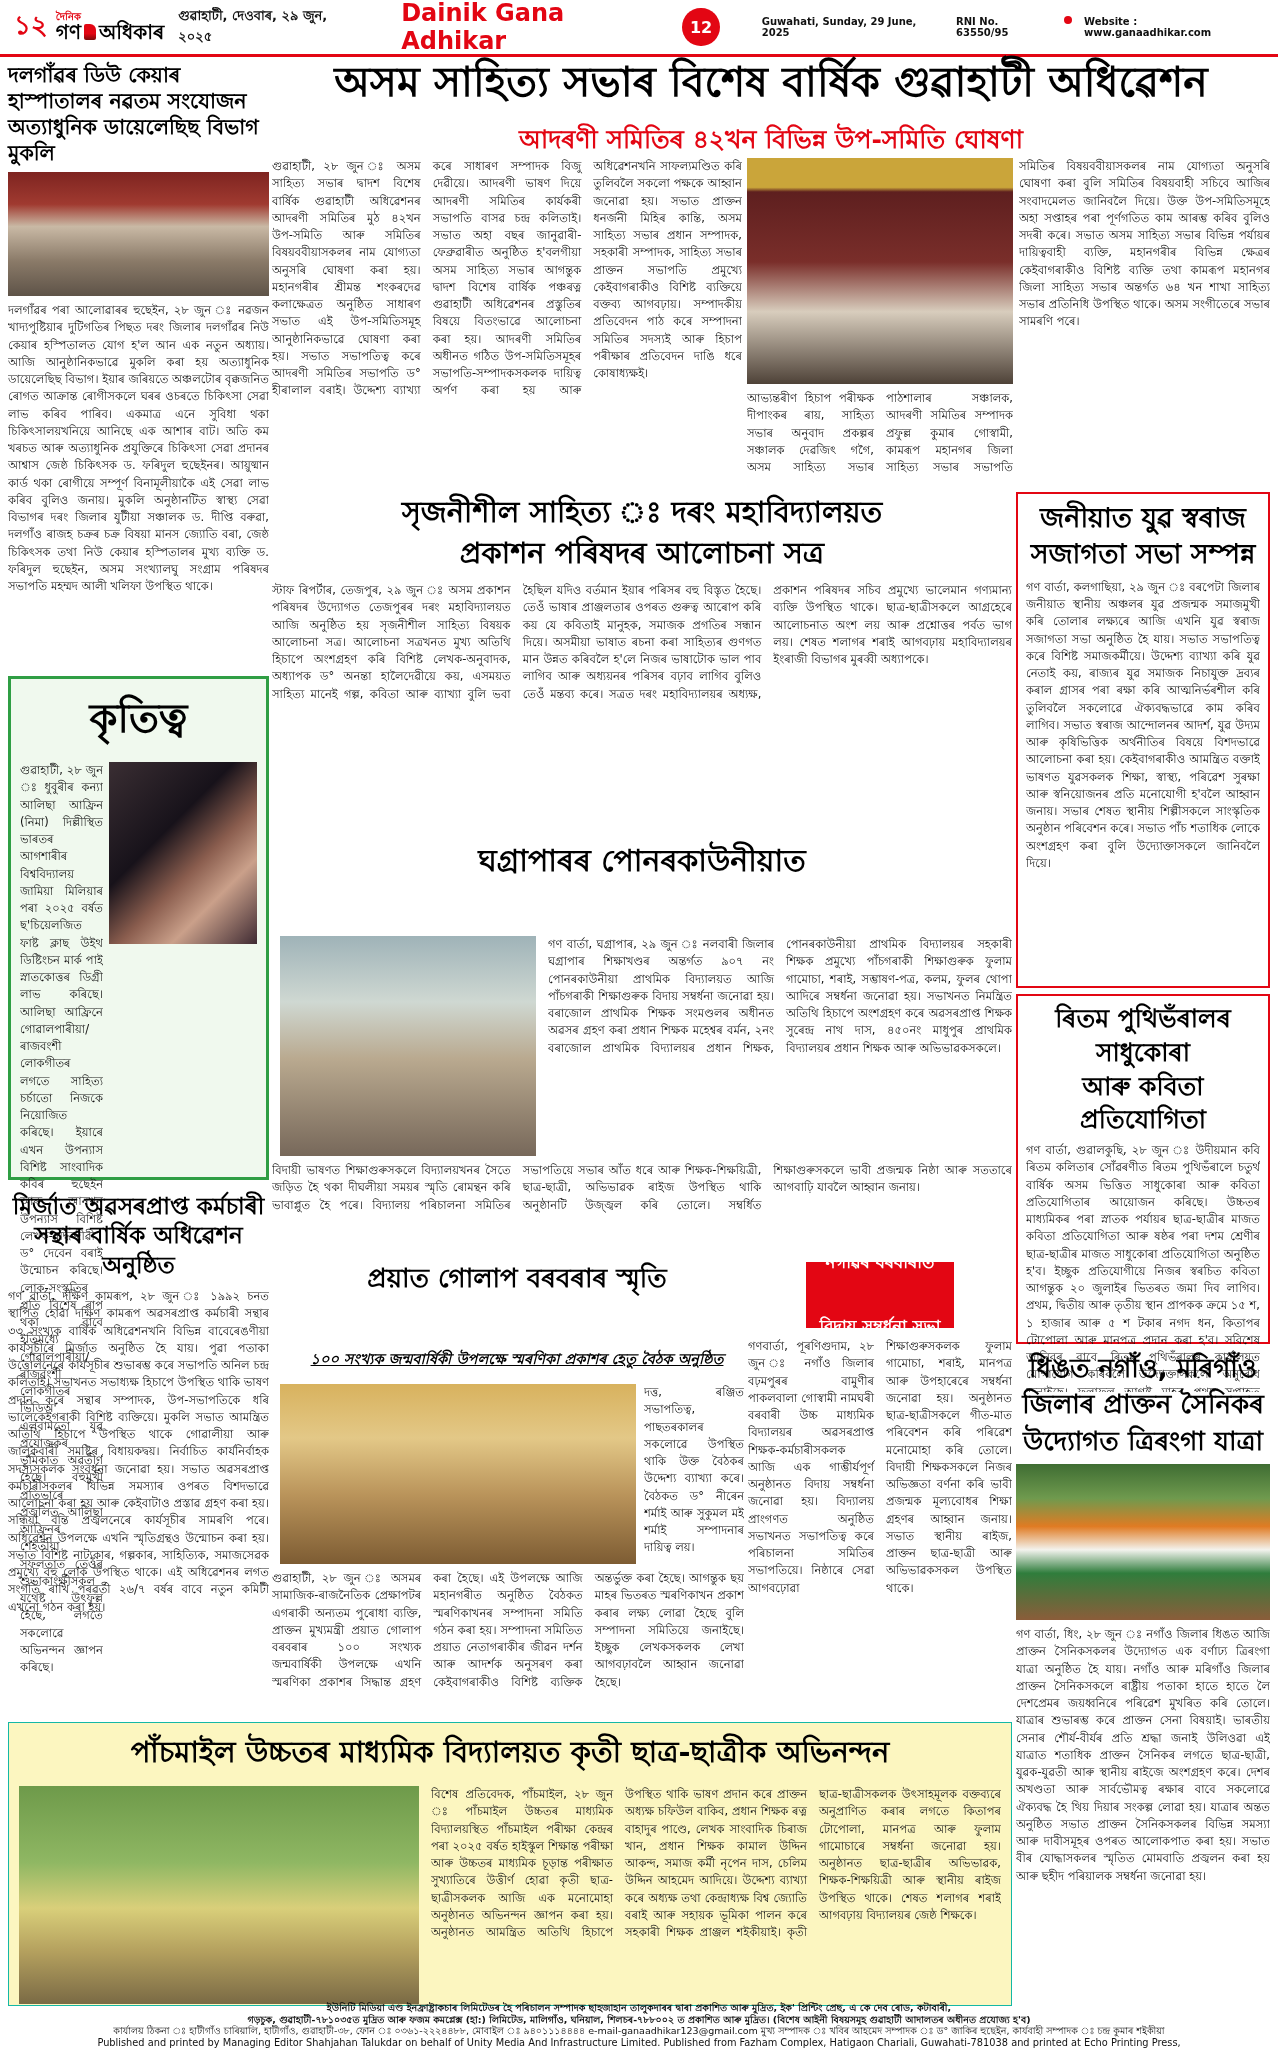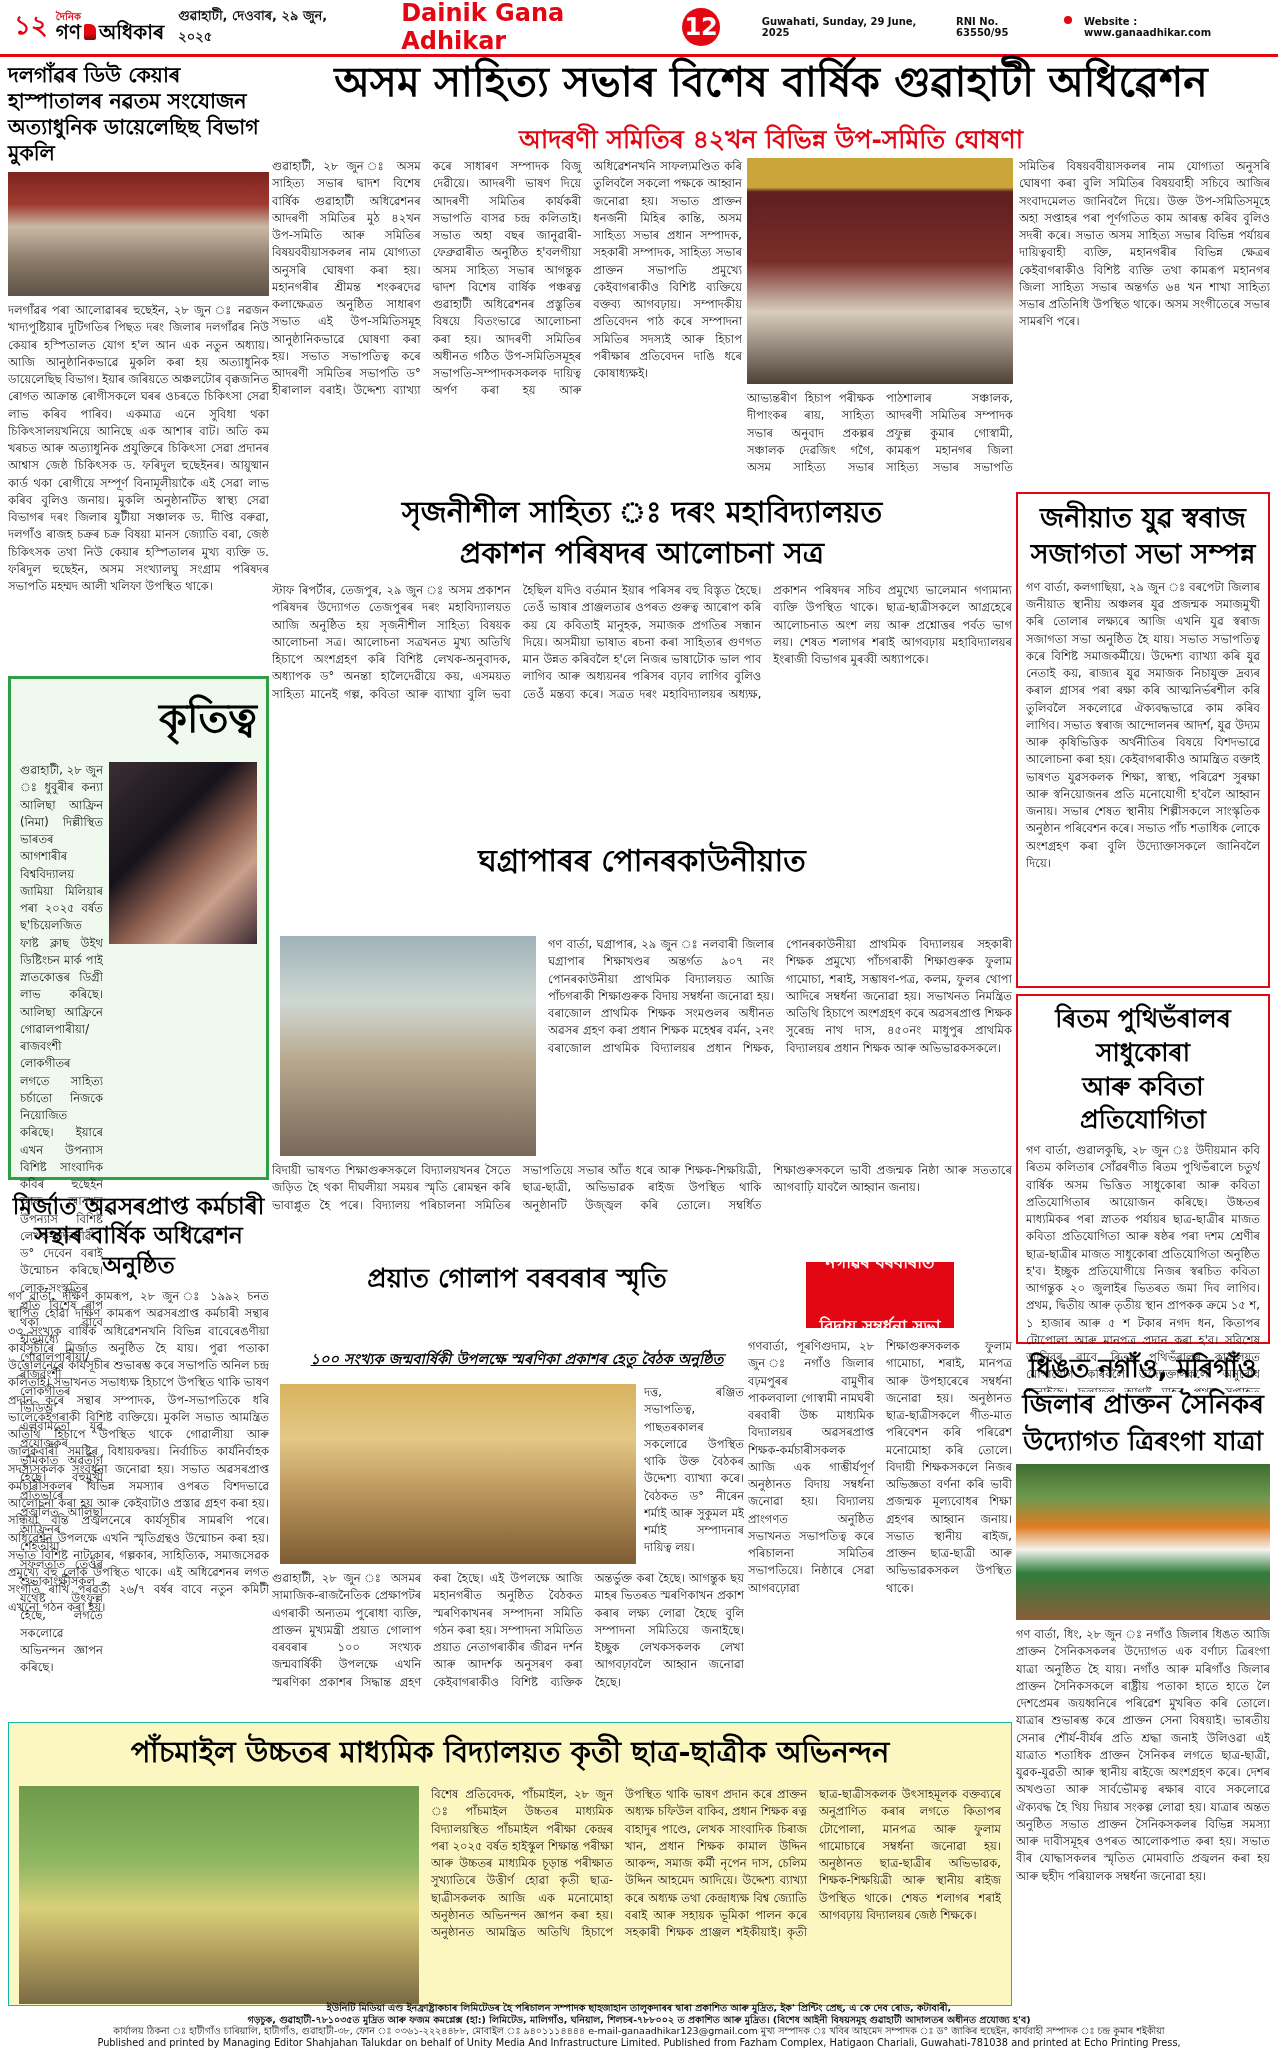--- a/index.html
+++ b/index.html
@@ -13,21 +13,21 @@
   .mh-pageno{font-size:26px;font-weight:bold;color:#e30613;}
   .mh-logo{display:flex;flex-direction:column;line-height:1;}
   .mh-daily{font-size:10px;font-weight:bold;color:#e30613;}
   .mh-brand-row{display:flex;align-items:center;gap:3px;font-size:20px;font-weight:bold;color:#000;}
   .mh-icon{width:12px;height:16px;background:linear-gradient(180deg,#e30613 60%,#7c0a0a 100%);
            border-radius:2px 6px 2px 2px;display:inline-block;}
   .mh-date-asm{font-size:13px;font-weight:bold;margin-left:6px;}
   .mh-center{display:flex;align-items:center;gap:10px;}
   .mh-brand-en{font-size:24px;font-weight:bold;color:#e30613;}
   .mh-circle{width:38px;height:38px;border-radius:50%;background:#e30613;color:#fff;
-             display:flex;align-items:center;justify-content:center;font-size:24px;font-weight:bold;}
+             display:flex;align-items:center;justify-content:center;font-size:16px;font-weight:bold;}
   .mh-right{display:flex;align-items:flex-start;gap:12px;font-size:10px;font-weight:bold;}
   .mh-dot{width:8px;height:8px;border-radius:50%;background:#e30613;display:inline-block;}
   .red-rule{left:0;top:54px;width:1278px;height:3px;background:#e30613;}
   
   .headline{font-weight:bold;color:#000;}
   .hl-c{text-align:center;}
   .body-txt{font-size:11.5px;line-height:1.5;text-align:justify;overflow:hidden;}
   .cols2{column-count:2;column-gap:12px;}
   .cols3{column-count:3;column-gap:12px;}
   .photo{background-color:#b8b2a6;}
@@ -83,21 +83,21 @@
       <span>Website : www.ganaadhikar.com</span>
     </div>
   </header>
   <div class="abs red-rule"></div>
 
   <div class="abs headline" style="left:8px;top:62px;width:261px;font-size:20.5px;line-height:1.27;">দলগাঁৱৰ ডিউ কেয়াৰ হাস্পাতালৰ নৱতম সংযোজন অত্যাধুনিক ডায়েলেছিছ বিভাগ মুকলি</div>
   <div class="abs photo" id="ph-dalgaon" style="left:8px;top:172px;width:261px;height:124px;"></div>
   <div class="abs body-txt" style="left:8px;top:302px;width:261px;height:368px;">দলগাঁৱৰ পৰা আলোৱাৰৰ হুছেইন, ২৮ জুন ঃ নৱজন খাদ্যপুষ্টিয়াৰ দুটিগতিৰ পিছত দৰং জিলাৰ দলগাঁৱৰ নিউ কেয়াৰ হস্পিতালত যোগ হ'ল আন এক নতুন অধ্যায়। আজি আনুষ্ঠানিকভাৱে মুকলি কৰা হয় অত্যাধুনিক ডায়েলেছিছ বিভাগ। ইয়াৰ জৰিয়তে অঞ্চলটোৰ বৃক্কজনিত ৰোগত আক্ৰান্ত ৰোগীসকলে ঘৰৰ ওচৰতে চিকিৎসা সেৱা লাভ কৰিব পাৰিব। একমাত্ৰ এনে সুবিধা থকা চিকিৎসালয়খনিয়ে আনিছে এক আশাৰ বাট। অতি কম খৰচত আৰু অত্যাধুনিক প্ৰযুক্তিৰে চিকিৎসা সেৱা প্ৰদানৰ আশ্বাস জেষ্ঠ চিকিৎসক ড. ফৰিদুল হুছেইনৰ। আয়ুষ্মান কাৰ্ড থকা ৰোগীয়ে সম্পূৰ্ণ বিনামূলীয়াকৈ এই সেৱা লাভ কৰিব বুলিও জনায়। মুকলি অনুষ্ঠানটিত স্বাস্থ্য সেৱা বিভাগৰ দৰং জিলাৰ যুটীয়া সঞ্চালক ড. দীপ্তি বৰুৱা, দলগাঁও ৰাজহ চক্ৰৰ চক্ৰ বিষয়া মানস জ্যোতি বৰা, জেষ্ঠ চিকিৎসক তথা নিউ কেয়াৰ হস্পিতালৰ মুখ্য ব্যক্তি ড. ফৰিদুল হুছেইন, অসম সংখ্যালঘু সংগ্ৰাম পৰিষদৰ সভাপতি মহম্মদ আলী খলিফা উপস্থিত থাকে।</div>
 
   <div class="abs greenbox" style="left:8px;top:676px;width:261px;height:504px;">
-    <div class="headline hl-c" style="font-size:40px;margin:2px 0 8px;text-align:right;">কৃতিত্ব</div>
+    <div class="headline hl-c" style="font-size:40px;margin:2px 0 8px;">কৃতিত্ব</div>
     <div class="photo" id="ph-kritica" style="float:right;width:148px;height:182px;margin:0 0 4px 6px;"></div>
     <div class="body-txt">গুৱাহাটী, ২৮ জুন ঃ ধুবুৰীৰ কন্যা আলিছা আফ্ৰিন (নিমা) দিল্লীস্থিত ভাৰতৰ আগশাৰীৰ বিশ্ববিদ্যালয় জামিয়া মিলিয়াৰ পৰা ২০২৫ বৰ্ষত ছ'চিয়েলজিত ফাষ্ট ক্লাছ উইথ ডিষ্টিংচন মাৰ্ক পাই স্নাতকোত্তৰ ডিগ্ৰী লাভ কৰিছে। আলিছা আফ্ৰিনে গোৱালপাৰীয়া/ৰাজবংশী লোকগীতৰ লগতে সাহিত্য চৰ্চাতো নিজকে নিয়োজিত কৰিছে। ইয়াৰে এখন উপন্যাস বিশিষ্ট সাংবাদিক কবিৰ হুছেইন আৰু আনখন উপন্যাস বিশিষ্ট লেখক-বুদ্ধিজীৱী ড° দেবেন বৰাই উন্মোচন কৰিছে। লোক-সংস্কৃতিৰ প্ৰতি বিশেষ ৰাপ থকা বাবে ইতিমধ্যে গোৱালপাৰীয়া/ৰাজবংশী লোকগীতৰ ভিডিঅ' এলবামতো যুৱ প্ৰযোজকৰ ভূমিকাত অৱতীৰ্ণ হৈছে। বহুমুখী প্ৰতিভাৰে প্ৰজ্বলিত আলিছা আফ্ৰিনৰ শেহতীয়া সফলতাত তেওঁৰ শুভাকাংক্ষীসকল যথেষ্ট উৎফুল্ল হৈছে, লগতে সকলোৱে অভিনন্দন জ্ঞাপন কৰিছে।</div>
   </div>
 
   <div class="abs headline hl-c" style="left:8px;top:1192px;width:261px;font-size:23px;line-height:1.28;">মিৰ্জাত অৱসৰপ্ৰাপ্ত কৰ্মচাৰী সন্থাৰ বাৰ্ষিক অধিৱেশন অনুষ্ঠিত</div>
   <div class="abs body-txt" style="left:8px;top:1288px;width:261px;height:430px;">গণ বাৰ্তা, দক্ষিণ কামৰূপ, ২৮ জুন ঃ ১৯৯২ চনত স্থাপিত হোৱা দক্ষিণ কামৰূপ অৱসৰপ্ৰাপ্ত কৰ্মচাৰী সন্থাৰ ৩৩ সংখ্যক বাৰ্ষিক অধিৱেশনখনি বিভিন্ন বাবেৰেঙণীয়া কাৰ্যসূচীৰে মিৰ্জাত অনুষ্ঠিত হৈ যায়। পুৱা পতাকা উত্তোলনেৰে কাৰ্যসূচীৰ শুভাৰম্ভ কৰে সভাপতি অনিল চন্দ্ৰ কলিতাই। সভাখনত সভাধ্যক্ষ হিচাপে উপস্থিত থাকি ভাষণ প্ৰদান কৰে সন্থাৰ সম্পাদক, উপ-সভাপতিকে ধৰি ভালেকেইগৰাকী বিশিষ্ট ব্যক্তিয়ে। মুকলি সভাত আমন্ত্ৰিত অতিথি হিচাপে উপস্থিত থাকে গোৱালীয়া আৰু জালুকবাৰী সমষ্টিৰ বিধায়কদ্বয়। নিৰ্বাচিত কাৰ্যনিৰ্বাহক সদস্যসকলক সংবৰ্ধনা জনোৱা হয়। সভাত অৱসৰপ্ৰাপ্ত কৰ্মচাৰীসকলৰ বিভিন্ন সমস্যাৰ ওপৰত বিশদভাৱে আলোচনা কৰা হয় আৰু কেইবাটাও প্ৰস্তাৱ গ্ৰহণ কৰা হয়। সন্ধিয়া বন্তি প্ৰজ্বলনেৰে কাৰ্যসূচীৰ সামৰণি পৰে। অধিৱেশন উপলক্ষে এখনি স্মৃতিগ্ৰন্থও উন্মোচন কৰা হয়। সভাত বিশিষ্ট নাট্যকাৰ, গল্পকাৰ, সাহিত্যিক, সমাজসেৱক প্ৰমুখ্যে বহু লোক উপস্থিত থাকে। এই অধিৱেশনৰ লগত সংগতি ৰাখি পৰৱৰ্তী ২৬/৭ বৰ্ষৰ বাবে নতুন কমিটী এখনো গঠন কৰা হয়।</div>
 
   <div class="abs headline hl-c" style="left:272px;top:58px;width:998px;font-size:41px;line-height:1.2;">অসম সাহিত্য সভাৰ বিশেষ বাৰ্ষিক গুৱাহাটী অধিৱেশন</div>
   <div class="abs headline hl-c subhead-red" style="left:272px;top:120px;width:998px;font-size:25px;">আদৰণী সমিতিৰ ৪২খন বিভিন্ন উপ-সমিতি ঘোষণা</div>
   <div class="abs body-txt cols3" style="left:272px;top:158px;width:470px;height:328px;">গুৱাহাটী, ২৮ জুন ঃ অসম সাহিত্য সভাৰ দ্বাদশ বিশেষ বাৰ্ষিক গুৱাহাটী অধিৱেশনৰ আদৰণী সমিতিৰ মুঠ ৪২খন উপ-সমিতি আৰু সমিতিৰ বিষয়ববীয়াসকলৰ নাম যোগ্যতা অনুসৰি ঘোষণা কৰা হয়। মহানগৰীৰ শ্ৰীমন্ত শংকৰদেৱ কলাক্ষেত্ৰত অনুষ্ঠিত সাধাৰণ সভাত এই উপ-সমিতিসমূহ আনুষ্ঠানিকভাৱে ঘোষণা কৰা হয়। সভাত সভাপতিত্ব কৰে আদৰণী সমিতিৰ সভাপতি ড° হীৰালাল বৰাই। উদ্দেশ্য ব্যাখ্যা কৰে সাধাৰণ সম্পাদক বিজু দেৱীয়ে। আদৰণী ভাষণ দিয়ে আদৰণী সমিতিৰ কাৰ্যকৰী সভাপতি বাসৱ চন্দ্ৰ কলিতাই। সভাত অহা বছৰ জানুৱাৰী-ফেব্ৰুৱাৰীত অনুষ্ঠিত হ'বলগীয়া অসম সাহিত্য সভাৰ আগন্তুক দ্বাদশ বিশেষ বাৰ্ষিক পঞ্চৰত্ন গুৱাহাটী অধিৱেশনৰ প্ৰস্তুতিৰ বিষয়ে বিতংভাৱে আলোচনা কৰা হয়। আদৰণী সমিতিৰ অধীনত গঠিত উপ-সমিতিসমূহৰ সভাপতি-সম্পাদকসকলক দায়িত্ব অৰ্পণ কৰা হয় আৰু অধিৱেশনখনি সাফল্যমণ্ডিত কৰি তুলিবলৈ সকলো পক্ষকে আহ্বান জনোৱা হয়। সভাত প্ৰাক্তন ধনৰ্জনী মিহিৰ কান্তি, অসম সাহিত্য সভাৰ প্ৰধান সম্পাদক, সহকাৰী সম্পাদক, সাহিত্য সভাৰ প্ৰাক্তন সভাপতি প্ৰমুখ্যে কেইবাগৰাকীও বিশিষ্ট ব্যক্তিয়ে বক্তব্য আগবঢ়ায়। সম্পাদকীয় প্ৰতিবেদন পাঠ কৰে সম্পাদনা সমিতিৰ সদস্যই আৰু হিচাপ পৰীক্ষাৰ প্ৰতিবেদন দাঙি ধৰে কোষাধ্যক্ষই।</div>

